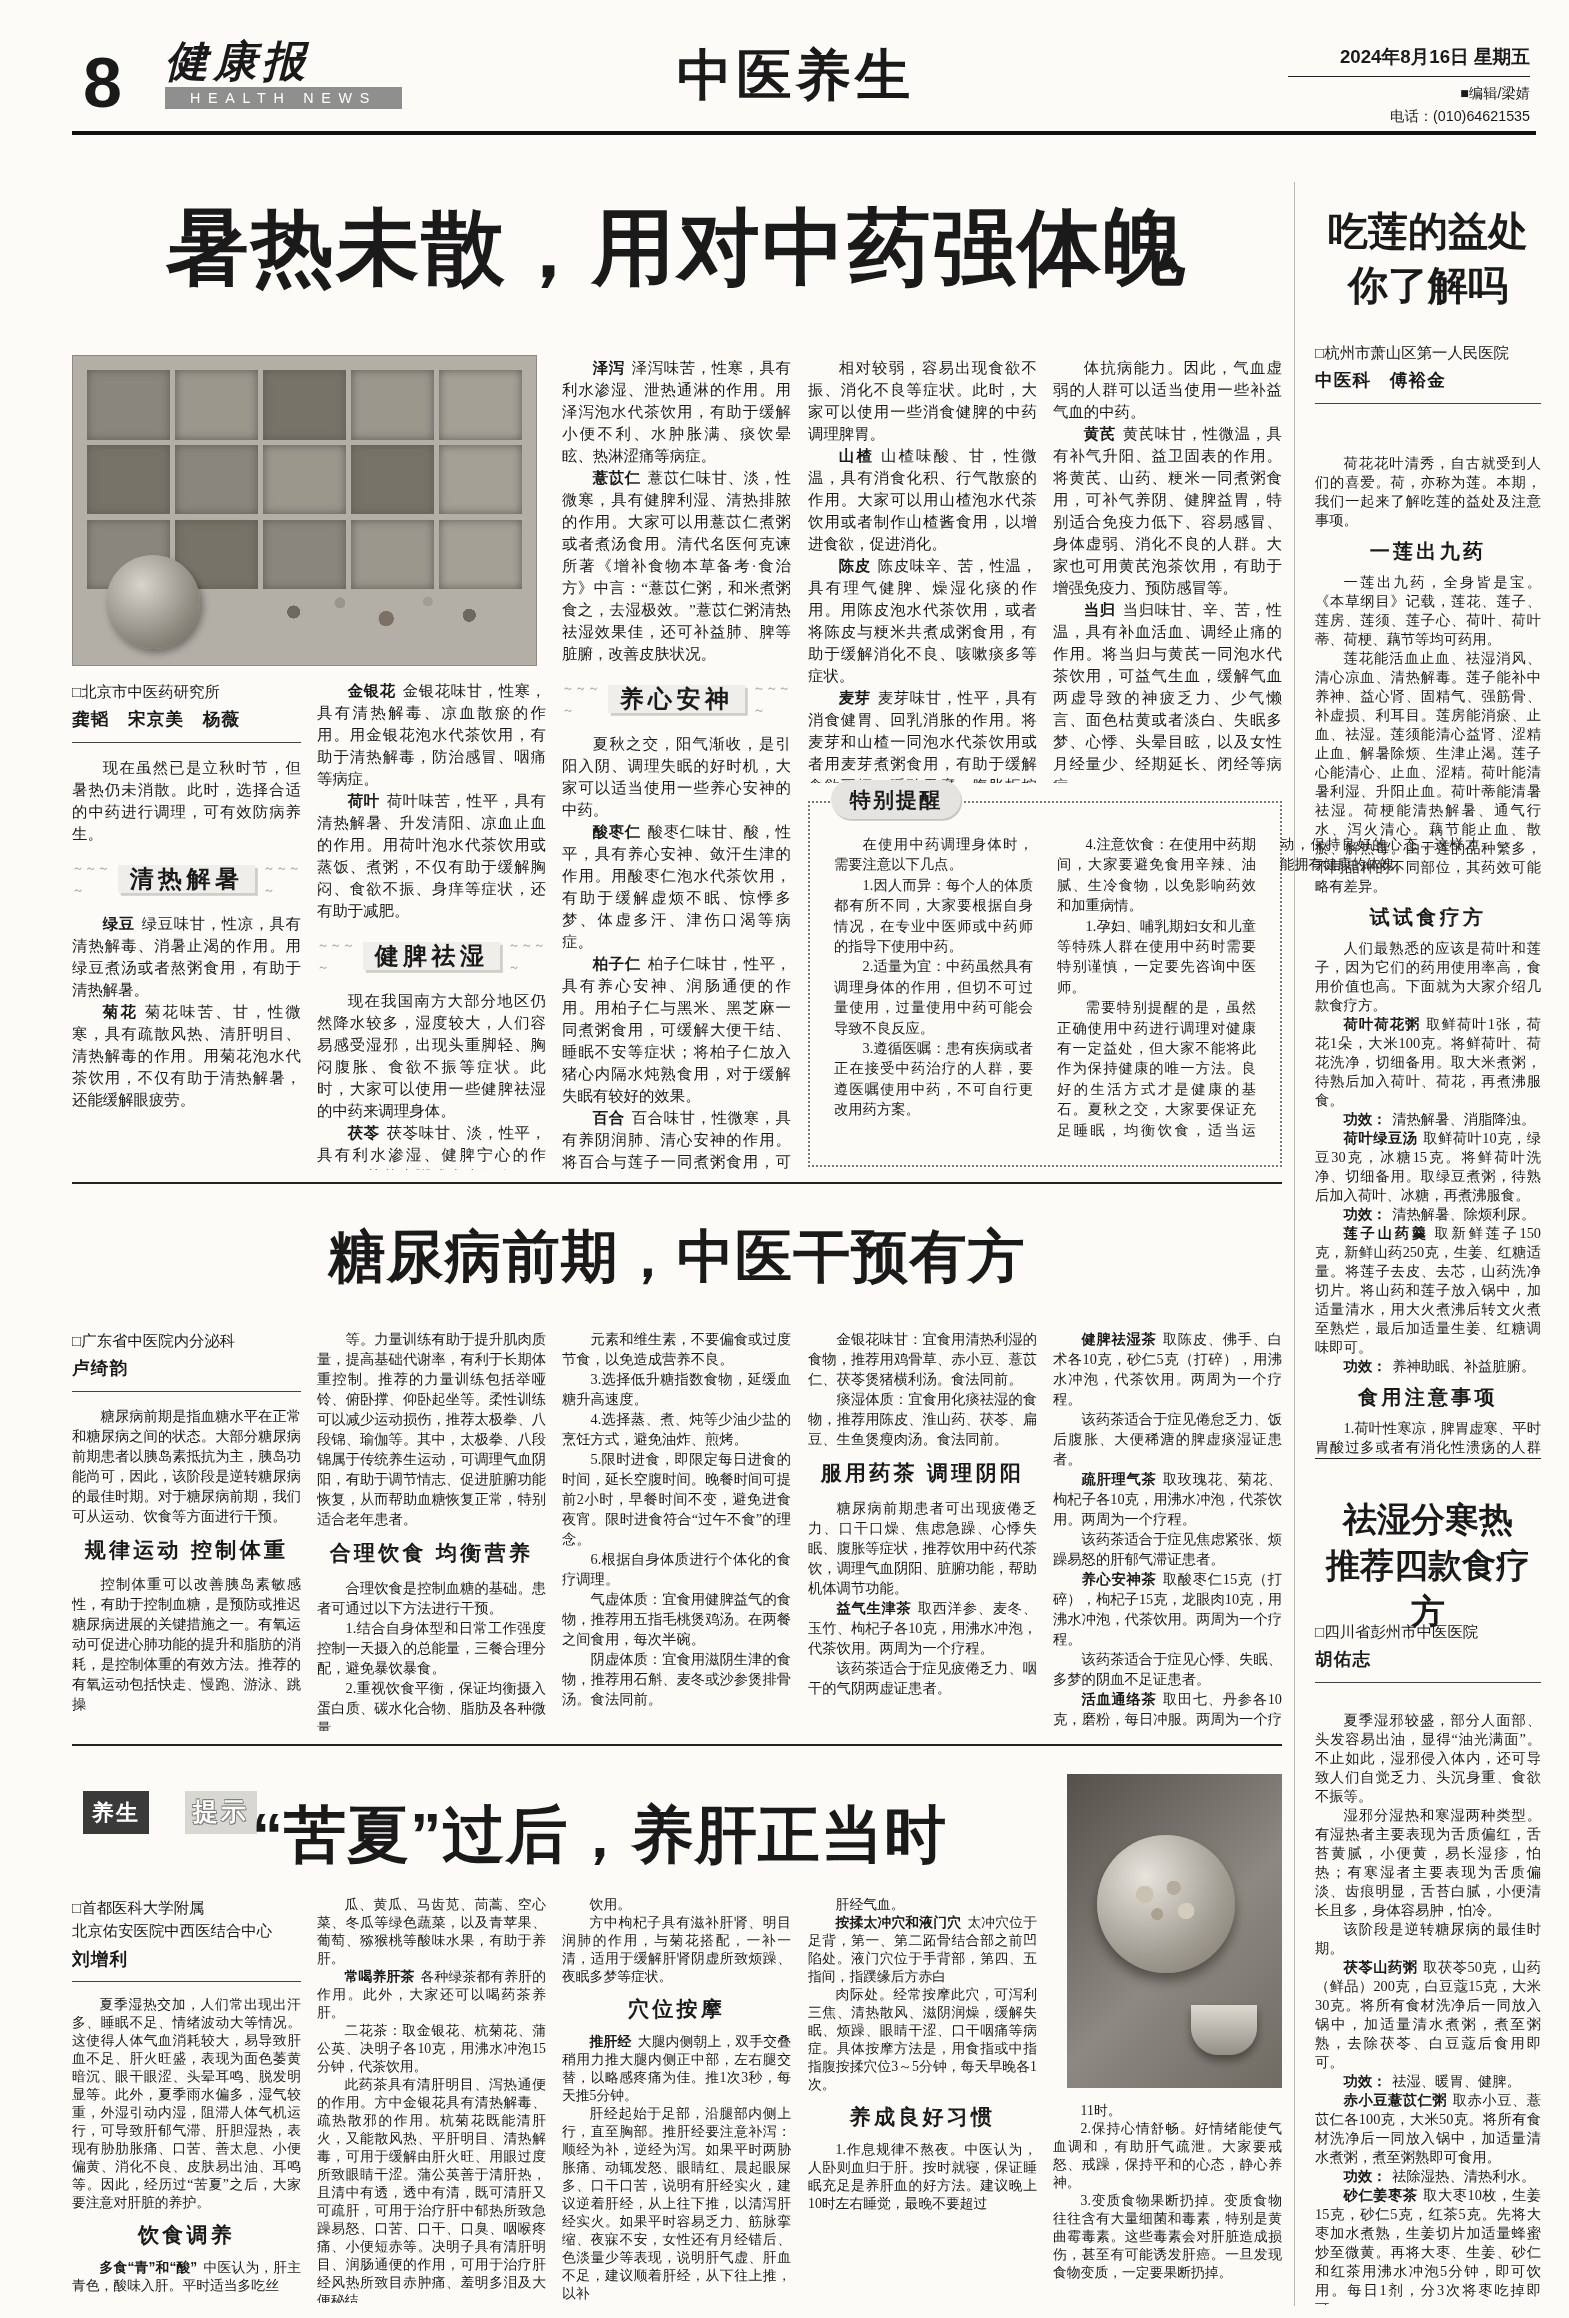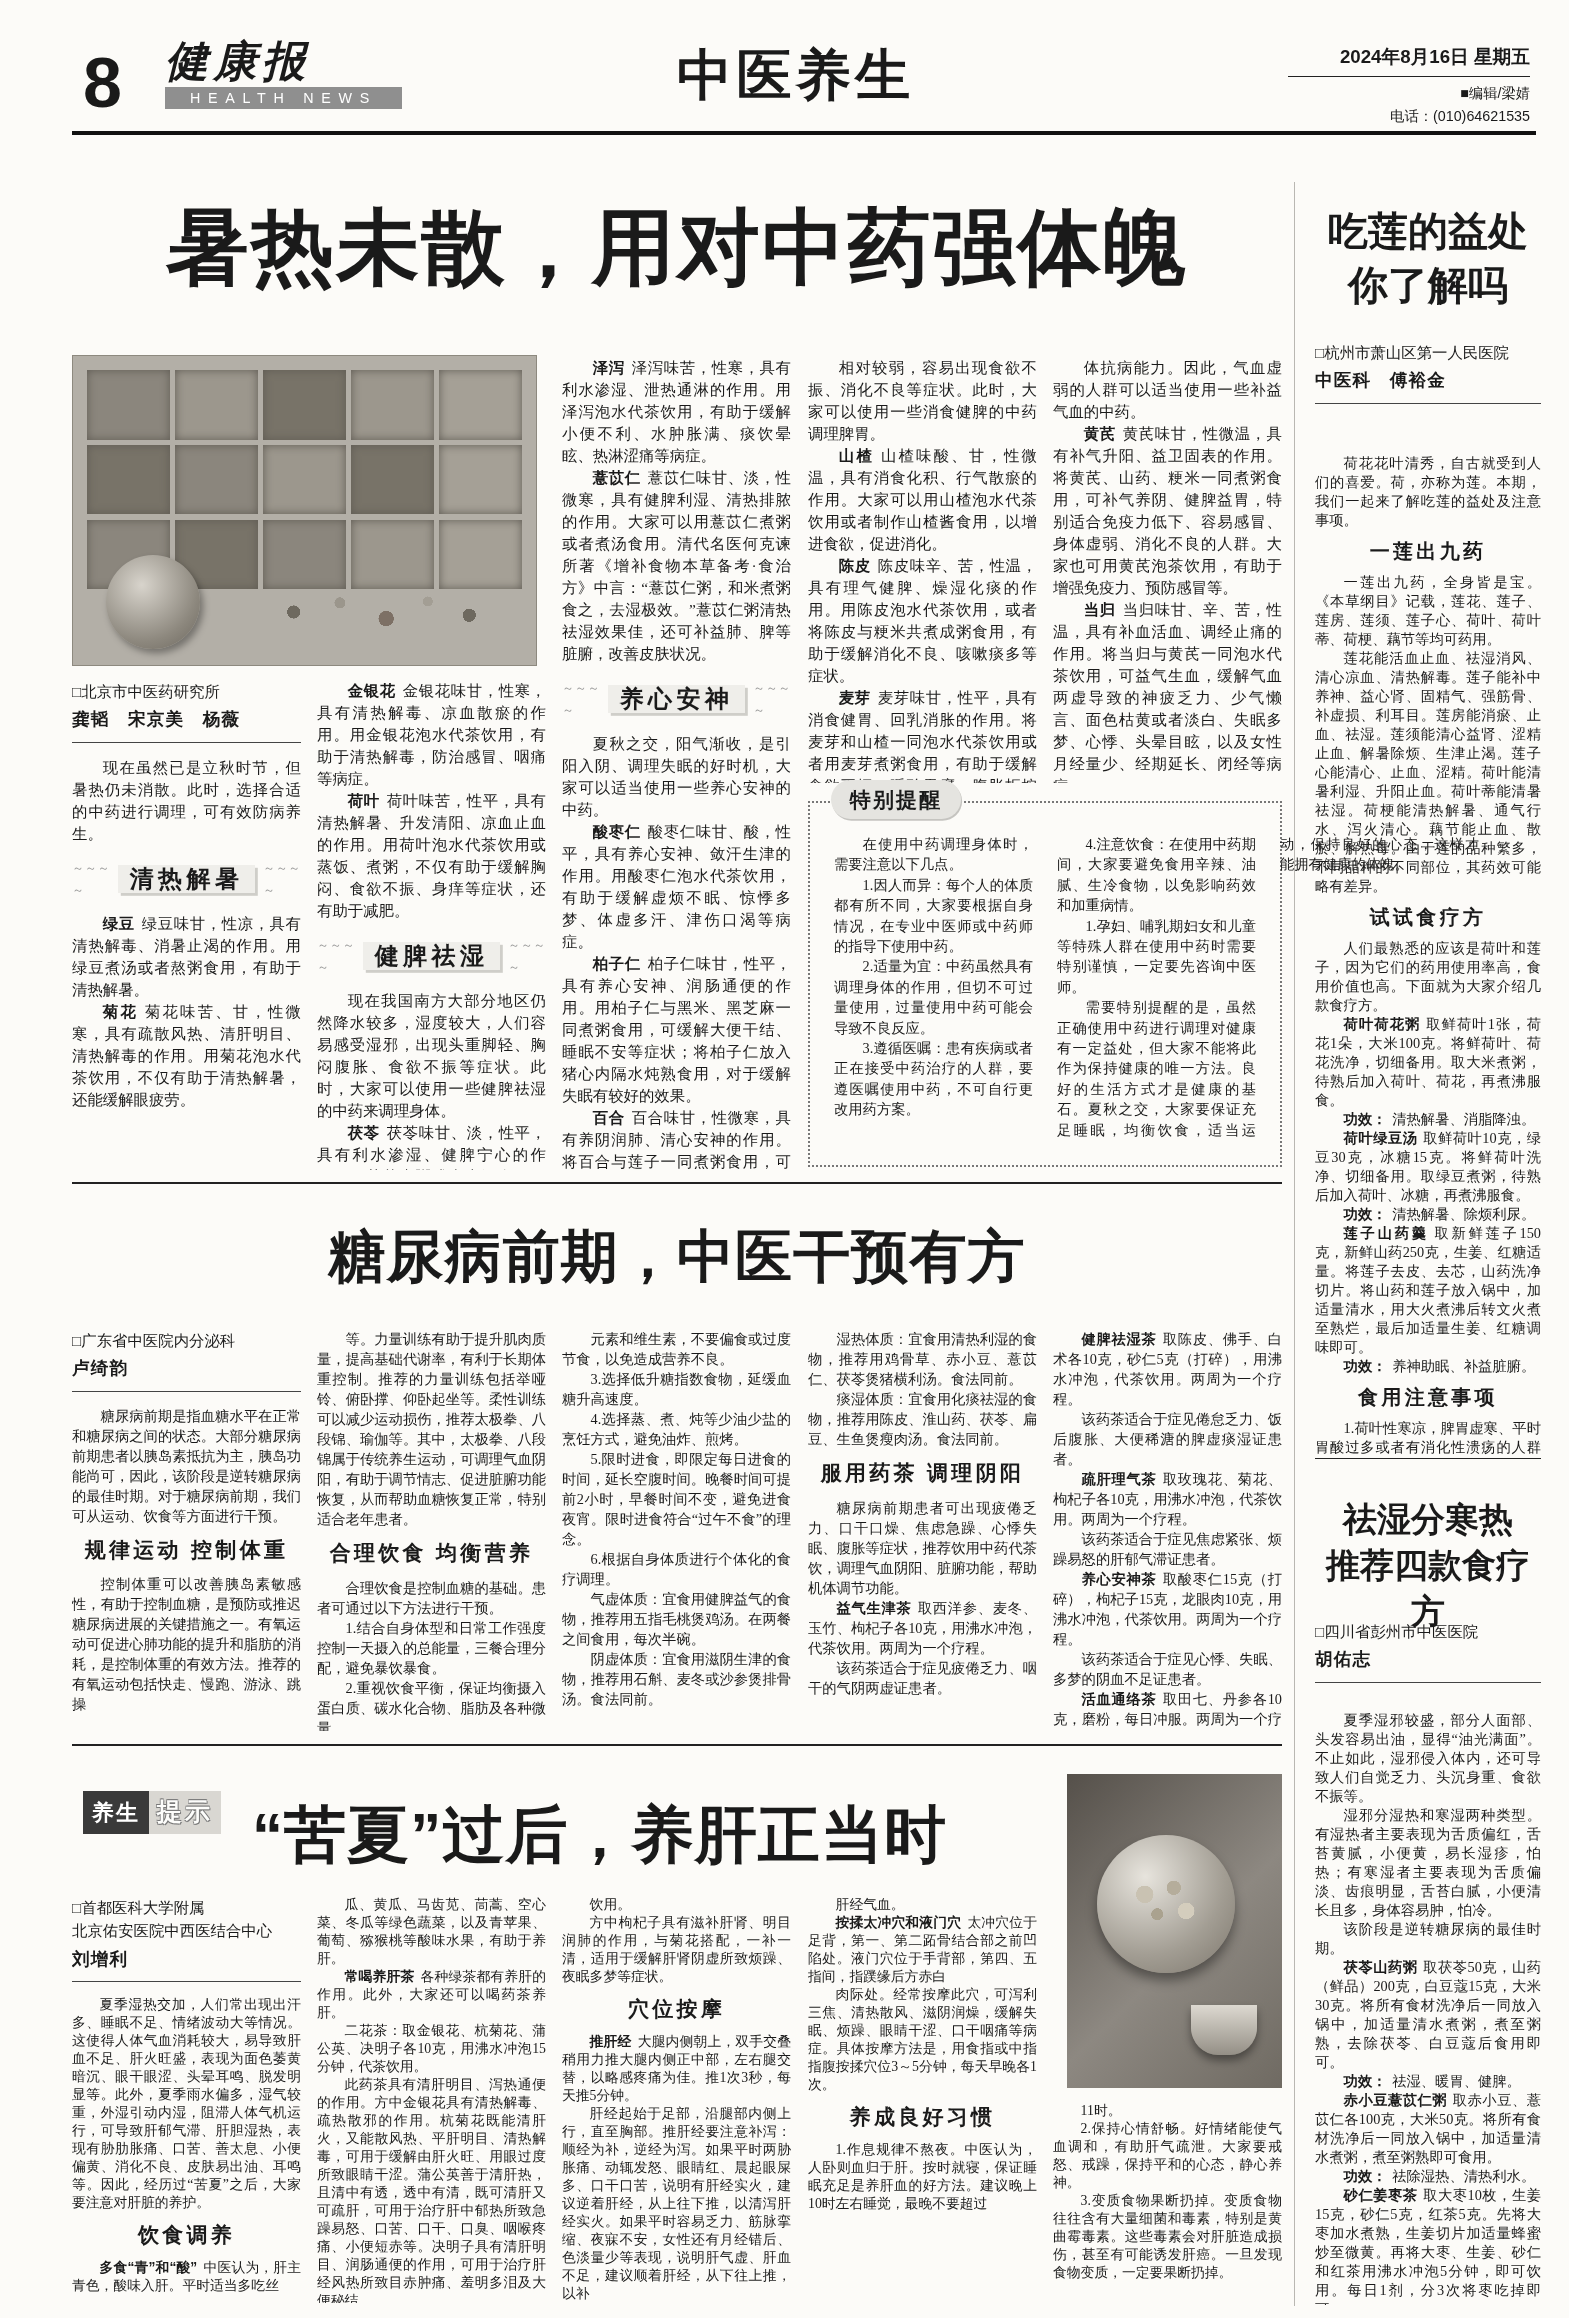--- a/index.html
+++ b/index.html
@@ -212,42 +212,42 @@
     <div class="col" style="left:562px;top:1329px;width:229px;height:402px;">
         <p class="para">元素和维生素，不要偏食或过度节食，以免造成营养不良。</p>
         <p class="para">3.选择低升糖指数食物，延缓血糖升高速度。</p>
         <p class="para">4.选择蒸、煮、炖等少油少盐的烹饪方式，避免油炸、煎烤。</p>
         <p class="para">5.限时进食，即限定每日进食的时间，延长空腹时间。晚餐时间可提前2小时，早餐时间不变，避免进食夜宵。限时进食符合“过午不食”的理念。</p>
         <p class="para">6.根据自身体质进行个体化的食疗调理。</p>
         <p class="para">气虚体质：宜食用健脾益气的食物，推荐用五指毛桃煲鸡汤。在两餐之间食用，每次半碗。</p>
         <p class="para">阴虚体质：宜食用滋阴生津的食物，推荐用石斛、麦冬或沙参煲排骨汤。食法同前。</p>
       </div>
     <div class="col" style="left:808px;top:1329px;width:229px;height:402px;">
-        <p class="para">湿热体质：宜食用清热利湿的食物，推荐用鸡骨草、赤小豆、薏苡仁、茯苓煲猪横利汤。食法同前。</p>
+        <p class="para">金银花味甘：宜食用清热利湿的食物，推荐用鸡骨草、赤小豆、薏苡仁、茯苓煲猪横利汤。食法同前。</p>
         <p class="para">痰湿体质：宜食用化痰祛湿的食物，推荐用陈皮、淮山药、茯苓、扁豆、生鱼煲瘦肉汤。食法同前。</p>
         <div class="sub-head">服用药茶  调理阴阳</div>
         <p class="para">糖尿病前期患者可出现疲倦乏力、口干口燥、焦虑急躁、心悸失眠、腹胀等症状，推荐饮用中药代茶饮，调理气血阴阳、脏腑功能，帮助机体调节功能。</p>
         <p class="para"><b>益气生津茶</b>取西洋参、麦冬、玉竹、枸杞子各10克，用沸水冲泡，代茶饮用。两周为一个疗程。</p>
         <p class="para">该药茶适合于症见疲倦乏力、咽干的气阴两虚证患者。</p>
       </div>
     <div class="col" style="left:1053px;top:1329px;width:229px;height:402px;">
         <p class="para"><b>健脾祛湿茶</b>取陈皮、佛手、白术各10克，砂仁5克（打碎），用沸水冲泡，代茶饮用。两周为一个疗程。</p>
         <p class="para">该药茶适合于症见倦怠乏力、饭后腹胀、大便稀溏的脾虚痰湿证患者。</p>
         <p class="para"><b>疏肝理气茶</b>取玫瑰花、菊花、枸杞子各10克，用沸水冲泡，代茶饮用。两周为一个疗程。</p>
         <p class="para">该药茶适合于症见焦虑紧张、烦躁易怒的肝郁气滞证患者。</p>
         <p class="para"><b>养心安神茶</b>取酸枣仁15克（打碎），枸杞子15克，龙眼肉10克，用沸水冲泡，代茶饮用。两周为一个疗程。</p>
         <p class="para">该药茶适合于症见心悸、失眠、多梦的阴血不足证患者。</p>
         <p class="para"><b>活血通络茶</b>取田七、丹参各10克，磨粉，每日冲服。两周为一个疗程。</p>
       </div>
   </section>
 
   <div class="abs thin-hr" style="left:72px;top:1744px;width:1210px;"></div>
 
   <section class="a3">
-    <div class="abs badge" style="left:83px;top:1791px;">
+    <div class="abs badge" style="left:83px;top:1791px;gap:36px;">
       <span class="b1">养生</span>
       <span class="b2">提示</span>
     </div>
     <h1 class="abs headline3" style="left:187px;top:1793px;width:825px;">“苦夏”过后，养肝正当时</h1>
 
     <div class="abs photo-tea" style="left:1067px;top:1774px;width:215px;height:314px;">
       <div class="pot"></div>
       <div class="flowers"></div>
       <div class="cup"></div>
     </div>

